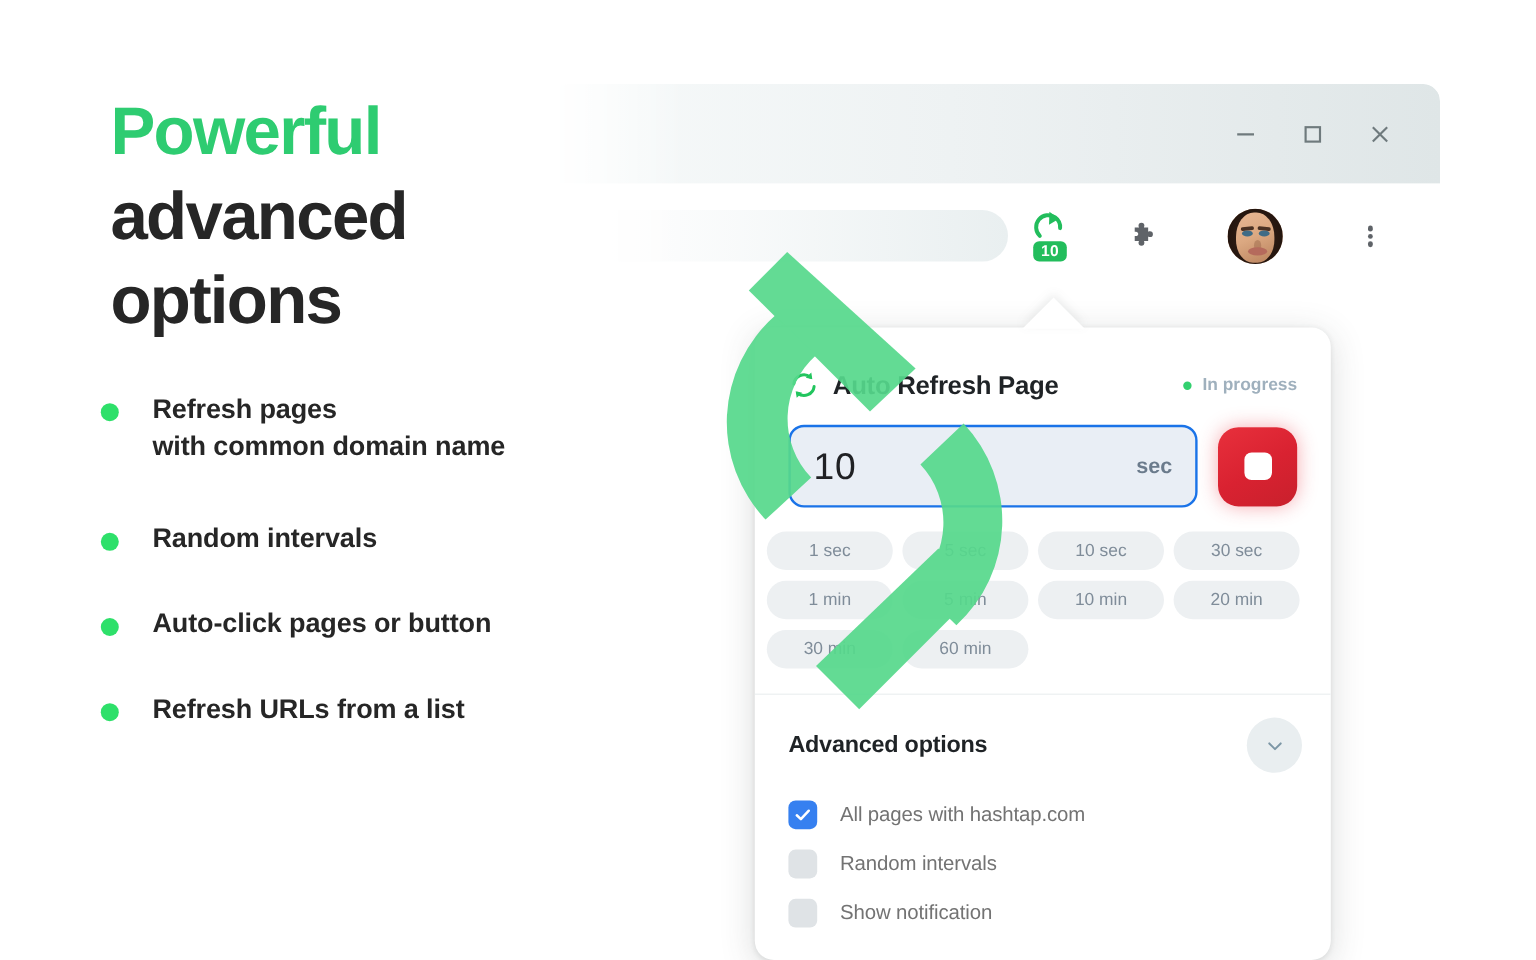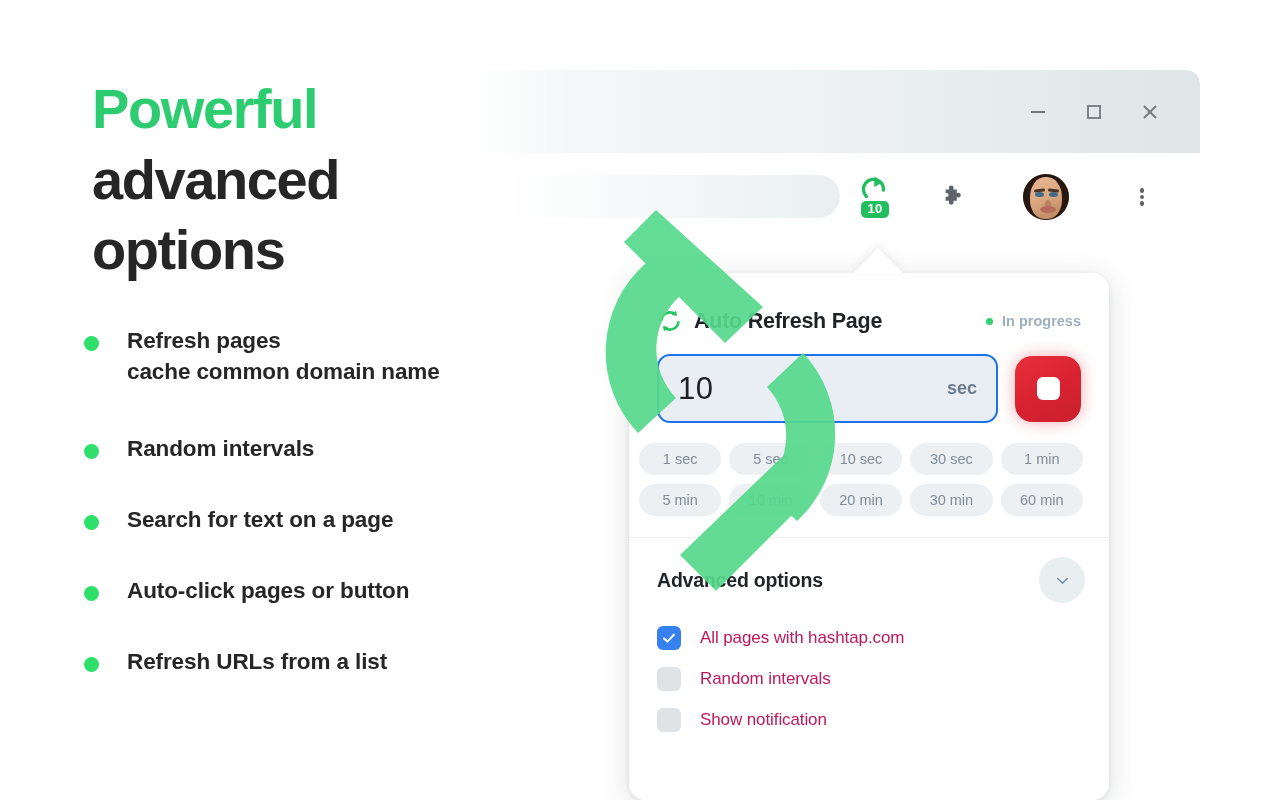--- a/index.html
+++ b/index.html
@@ -143,21 +143,21 @@
   #stop-btn{
     width:66px;height:66px;margin-left:17px;border-radius:17px;
     background:linear-gradient(150deg,#e8303c 0%,#d92231 52%,#c8202c 100%);
     box-shadow:0 0 16px rgba(233,48,60,.40);
     display:flex;align-items:center;justify-content:center;
   }
   #stop-square{width:23px;height:23px;border-radius:6px;background:#fff;}
 
   #presets{
     padding:20px 26px 0 10px;
-    display:grid;grid-template-columns:repeat(5,1fr);gap:9px 8px;
+    display:grid;grid-template-columns:repeat(4,1fr);gap:9px 8px;
   }
   .preset{
     height:32px;border-radius:16px;background:#edf0f2;
     display:flex;align-items:center;justify-content:center;
     font-size:14.5px;color:#7f8c99;font-weight:500;
   }
 
   #divider{
     margin:21px 0 0 0;height:1px;background:#eceff1;
   }
@@ -173,21 +173,21 @@
 
   #adv-list{padding:14px 28px 0 28px;}
   .opt{display:flex;align-items:center;height:41px;}
   .cb{
     width:24px;height:24px;border-radius:6px;flex:0 0 24px;
     display:flex;align-items:center;justify-content:center;
   }
   .cb.on{background:#3680f0;}
   .cb.off{background:#dfe3e6;}
   .opt-label{
-    margin-left:19px;font-size:17px;color:#be185d;font-weight:500;letter-spacing:-.1px;
+    margin-left:19px;font-size:17px;color:#737373;font-weight:500;letter-spacing:-.1px;
   }
 
   
   #sync-overlay{
     position:absolute;left:520px;top:185px;width:400px;height:415px;
     z-index:8;pointer-events:none;
   }
 </style>
 </head>
 <body>
@@ -198,30 +198,26 @@
     <span class="l2">advanced</span>
     <span class="l3">options</span>
   </h1>
 </div>
 
 <div id="feature-list">
   <div class="feat">
     <span class="feat-dot"></span>
     <div class="feat-text">
       <span>Refresh pages</span><br>
-      <span>cache common domain name</span>
+      <span>with common domain name</span>
     </div>
   </div>
   <div class="feat">
     <span class="feat-dot"></span>
     <div class="feat-text">Random intervals</div>
-  </div>
-  <div class="feat">
-    <span class="feat-dot"></span>
-    <div class="feat-text">Search for text on a page</div>
   </div>
   <div class="feat">
     <span class="feat-dot"></span>
     <div class="feat-text">Auto-click pages or button</div>
   </div>
   <div class="feat">
     <span class="feat-dot"></span>
     <div class="feat-text">Refresh URLs from a list</div>
   </div>
 </div>

